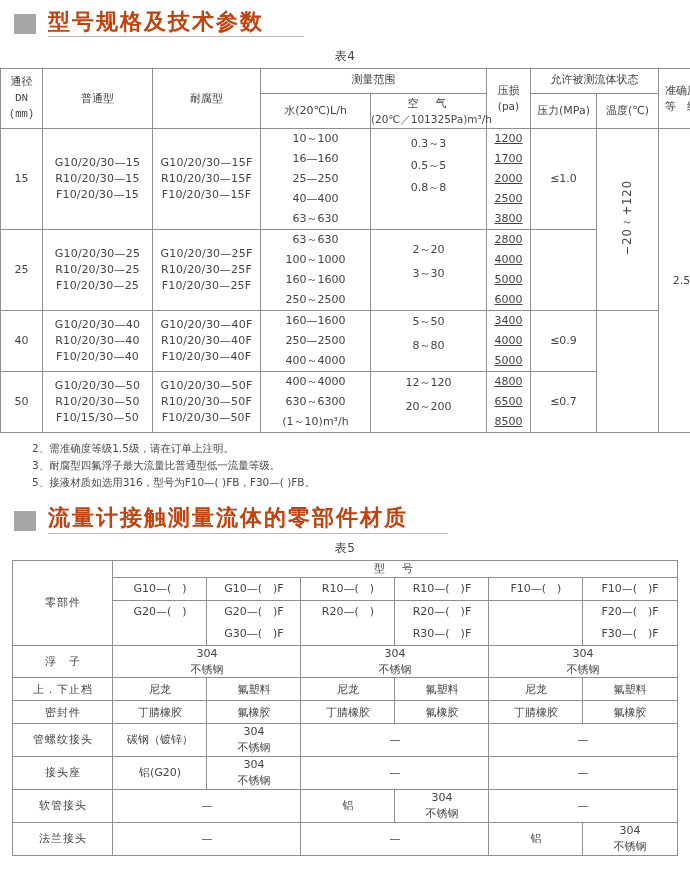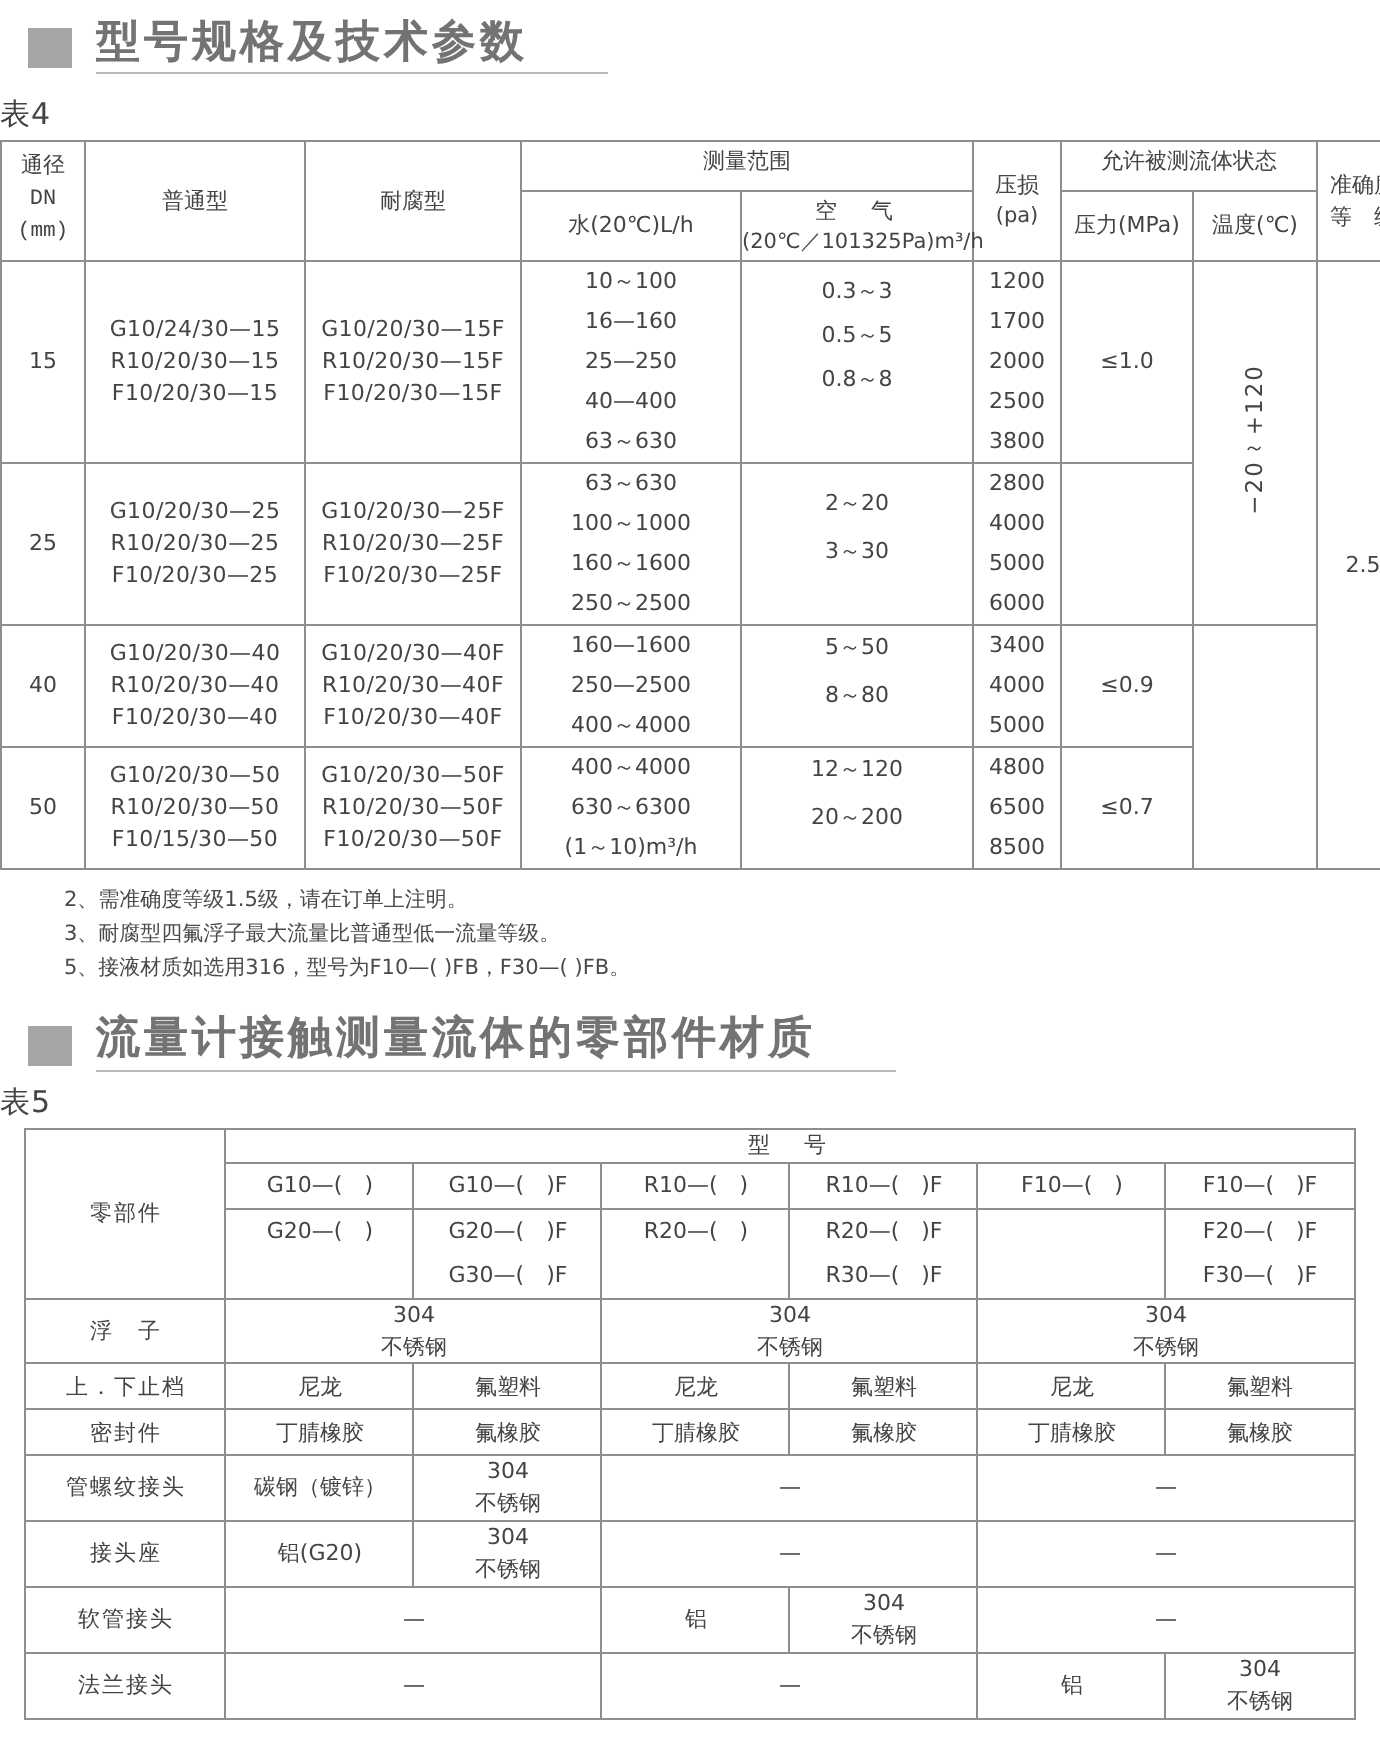--- a/index.html
+++ b/index.html
@@ -34,31 +34,32 @@
     flex: 0 0 auto;
     margin-left: 12px;
     padding-right: 40px;
     border-bottom: 1.5px solid #b9b9b9;
     padding-bottom: 2px;
   }
   .head-text {
     font-size: 22px;
     font-weight: bold;
     letter-spacing: 2px;
-    color: #737373;
+    color: #c2410c;
     white-space: nowrap;
     line-height: 1.15;
   }
 
   #section1 { margin-top: 9px; }
   #section2 { margin-top: 14px; }
 
   
   .table-caption {
-    font-size: 15px;
+    text-align: center;
+    font-size: 12px;
     color: #444444;
     margin-top: 11px;
     margin-bottom: 3px;
     letter-spacing: 0.5px;
   }
   .caption-t5 {
     margin-top: 6px;
   }
 
   
@@ -100,20 +101,21 @@
     text-align: left;
     padding-left: 8px;
     white-space: nowrap;
     font-size: 11.5px;
   }
   .num-cell {
     text-align: left;
     padding-left: 8px;
     white-space: nowrap;
     font-size: 11.5px;
+    text-decoration: underline;
   }
   .air-cell { font-size: 11.5px; white-space: nowrap; }
   .hdr-sub { font-size: 10.5px; white-space: nowrap; }
   .hdr-two-line { line-height: 1.3; }
   .vert-text {
     writing-mode: vertical-rl;
     transform: rotate(180deg);
     white-space: nowrap;
     font-size: 11.5px;
     letter-spacing: 1px;
@@ -210,21 +212,21 @@
         </div>
       </td>
       <td>压力(MPa)</td>
       <td>温度(℃)</td>
     </tr>
 
     <tr>
       <td rowspan="5" class="cell-dn grp-bottom">15</td>
       <td rowspan="5" class="model-cell grp-bottom">
         <div class="stack">
-          <span>G10/24/30—15</span>
+          <span>G10/20/30—15</span>
           <span>R10/20/30—15</span>
           <span>F10/20/30—15</span>
         </div>
       </td>
       <td rowspan="5" class="model-cell grp-bottom">
         <div class="stack">
           <span>G10/20/30—15F</span>
           <span>R10/20/30—15F</span>
           <span>F10/20/30—15F</span>
         </div>

